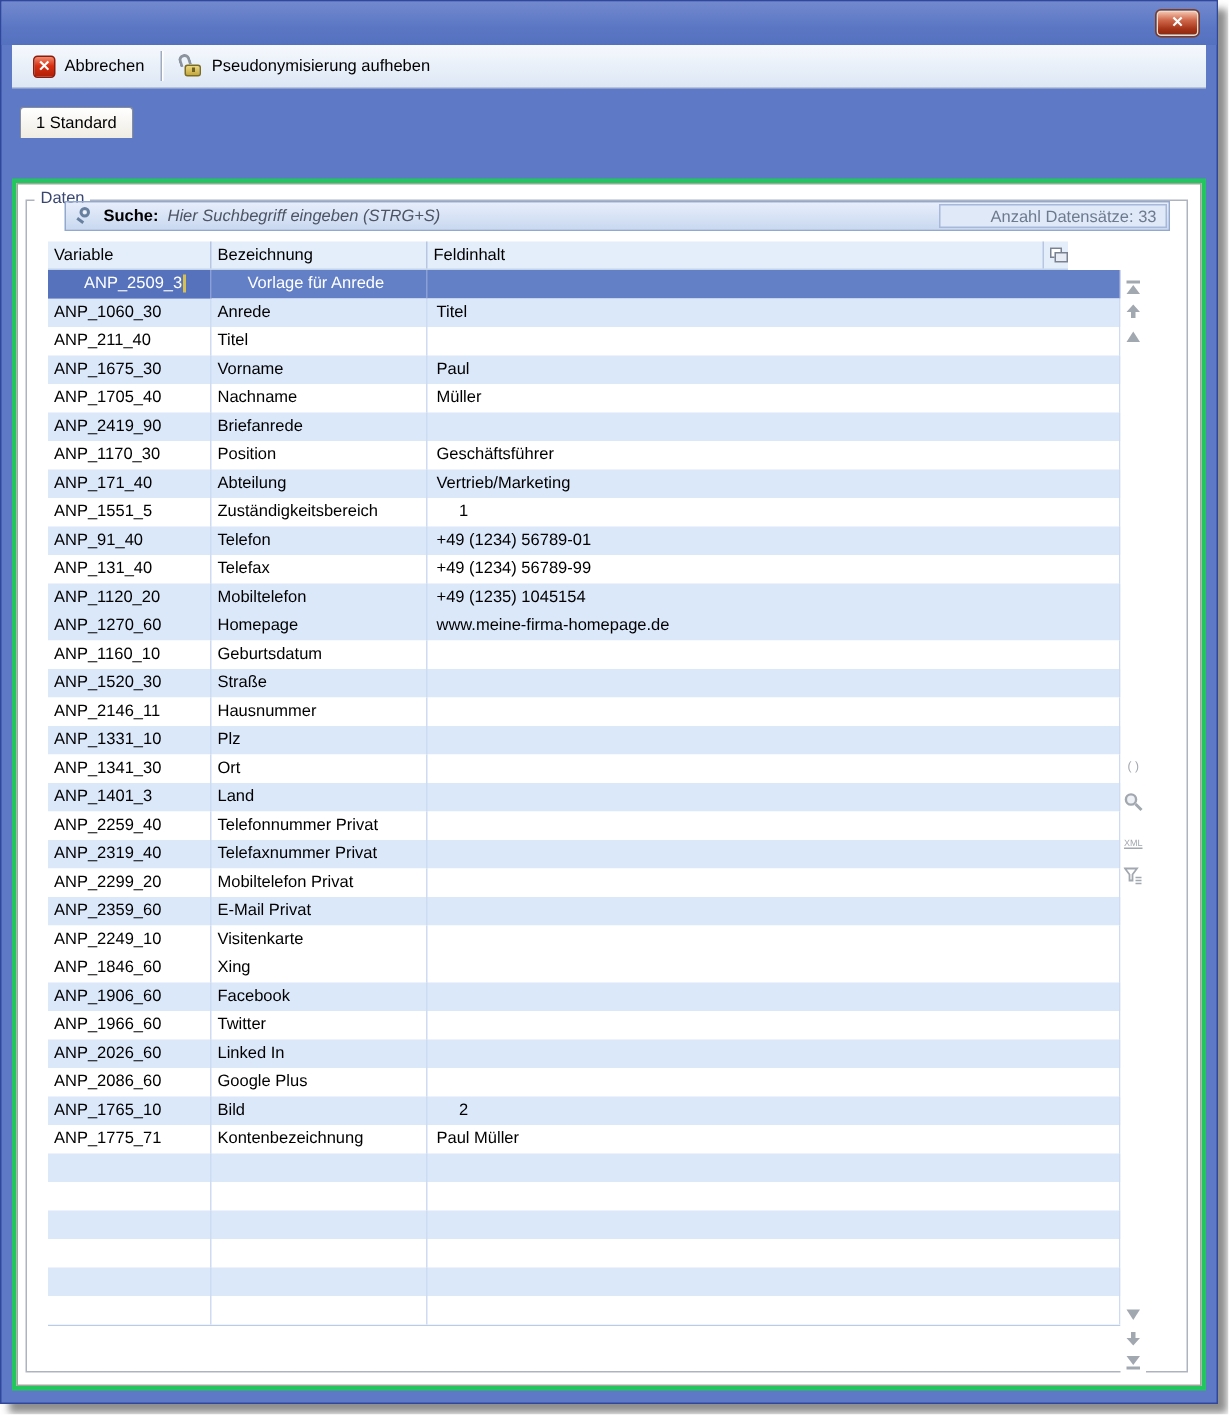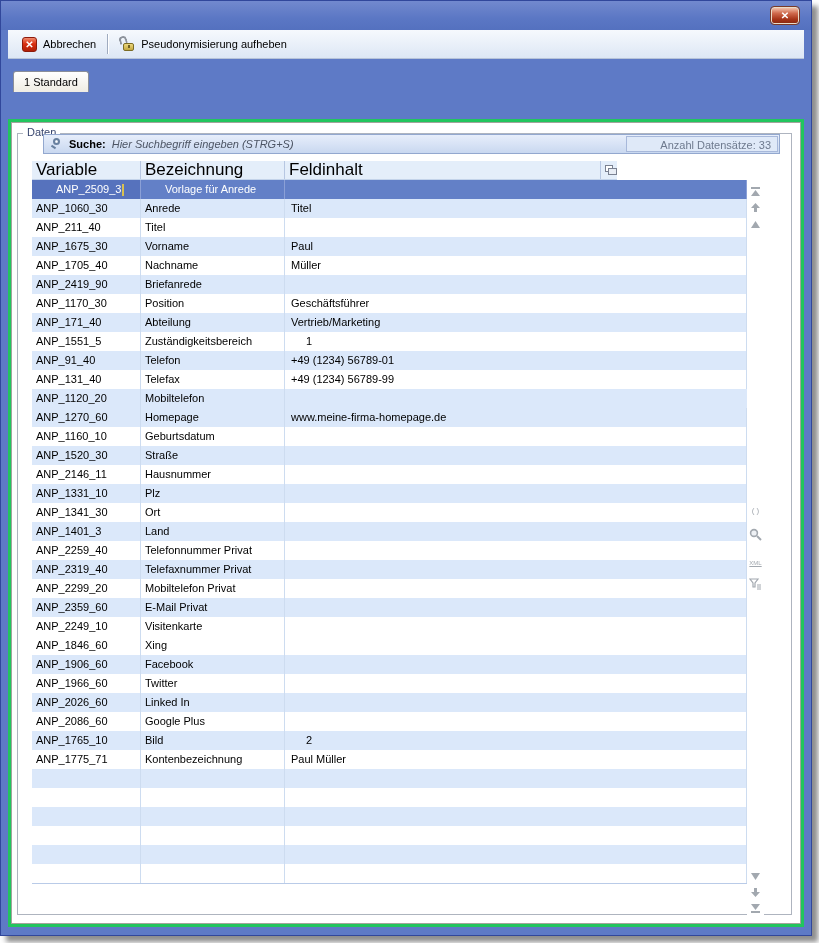--- a/index.html
+++ b/index.html
@@ -57,22 +57,22 @@
   .mag .lens{position:absolute;left:3px;top:1px;width:7px;height:7px;border:2px solid #68809f;
     border-radius:50%;background:radial-gradient(#fdfdfd,#cfdaea);}
   .mag .handle{position:absolute;left:1px;top:9px;width:5px;height:2px;background:#68809f;transform:rotate(35deg);}
   .search-label{font-weight:bold;color:#000;margin-right:6px;}
   .search-placeholder{font-style:italic;color:#4d5564;}
   .record-count{position:absolute;right:1px;top:1px;bottom:1px;width:152px;
     border:1px solid #a7b8da;background:#dfe9f8;color:#6e7a8e;
     text-align:right;padding:0 6px;line-height:16px;font-size:11px;}
 
   
-  .grid-header{position:absolute;left:20px;top:38px;width:585px;height:19px;display:flex;
-    background:var(--header_bg,#e4eefa);border-bottom:1px solid #c3d3ea;font-size:17px;color:#000;}
+  .grid-header{position:absolute;left:20px;top:38px;width:680px;height:19px;display:flex;
+    background:var(--header_bg,#e4eefa);border-bottom:1px solid #c3d3ea;font-size:11px;color:#000;}
   .hcell{line-height:18px;padding-left:4px;border-right:1px solid #b7c7e2;overflow:hidden;white-space:nowrap;}
   .hc1{width:109px;}.hc2{width:144px;}.hc3{flex:1;}
   .hc-icon{width:16px;display:flex;align-items:center;justify-content:center;border-right:none;}
   .ico-copy{position:relative;width:12px;height:10px;}
   .ico-copy .r1{position:absolute;left:0;top:0;width:8px;height:7px;border:1px solid #7a8191;background:#fff;}
   .ico-copy .r2{position:absolute;left:3px;top:3px;width:9px;height:7px;border:1px solid #7a8191;background:#e8edf5;}
 
   .grid-rows{position:absolute;left:20px;top:57px;width:715px;border-bottom:1px solid #b9cbe8;
     font-size:11px;color:#000;}
   .row{display:flex;height:19px;background:#fff;}
@@ -204,20 +204,21 @@
               <div class="cell c3">+49 (1234) 56789-01</div>
             </div>
             <div class="row">
               <div class="cell c1">ANP_131_40</div>
               <div class="cell c2">Telefax</div>
               <div class="cell c3">+49 (1234) 56789-99</div>
             </div>
             <div class="row alt">
               <div class="cell c1">ANP_1120_20</div>
               <div class="cell c2">Mobiltelefon</div>
+              <div class="cell c3">+49 (1235) 1045154</div>
             </div>
             <div class="row alt">
               <div class="cell c1">ANP_1270_60</div>
               <div class="cell c2">Homepage</div>
               <div class="cell c3">www.meine-firma-homepage.de</div>
             </div>
             <div class="row">
               <div class="cell c1">ANP_1160_10</div>
               <div class="cell c2">Geburtsdatum</div>
               <div class="cell c3"></div>

